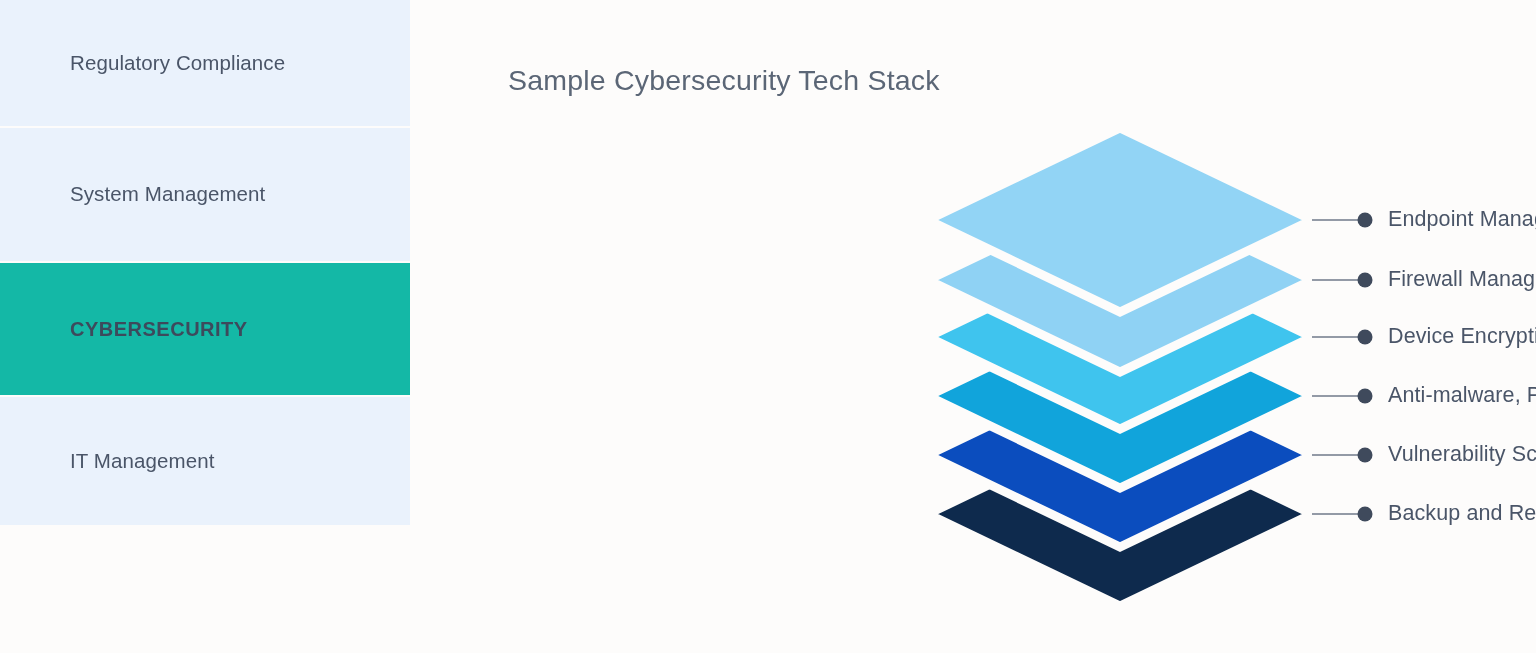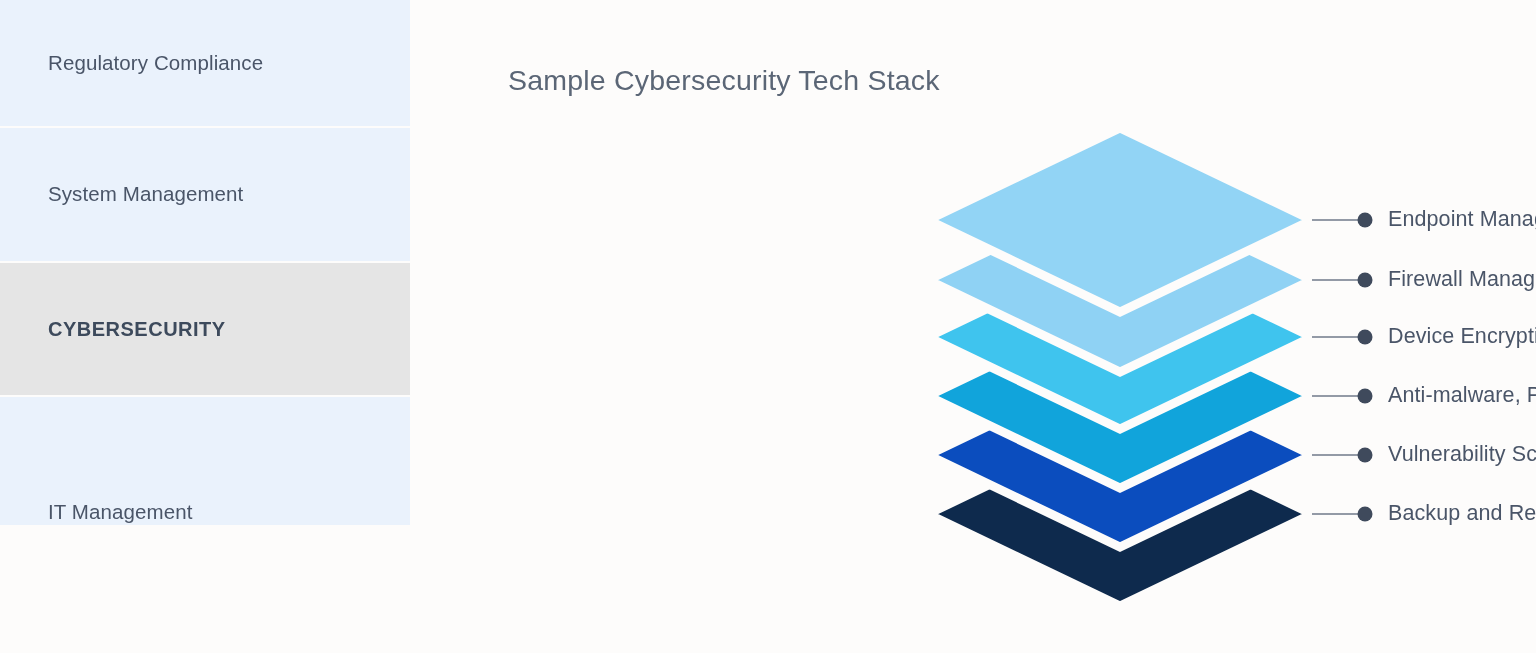--- a/index.html
+++ b/index.html
@@ -33,25 +33,25 @@
     box-sizing: border-box;
   }
   .nav-item {
     position: absolute;
     left: 0;
     width: 410px;
     box-sizing: border-box;
     display: flex;
     align-items: center;
     background: #eaf2fc;
-    padding-left: 48px;
+    padding-left: 70px;
     cursor: pointer;
   }
   .nav-item.active {
-    background: #e5e5e5;
+    background: #14b8a6;
   }
   .nav-label {
     font-size: 20.5px;
     line-height: 1.2;
     color: #4a5568;
     letter-spacing: 0.1px;
     font-weight: 400;
     white-space: nowrap;
   }
   .nav-item.active .nav-label {
@@ -121,21 +121,21 @@
   <nav class="sidebar" id="sidebar">
       <div class="nav-item" style="top: 0px; height: 126px;">
         <span class="nav-label">Regulatory Compliance</span>
       </div>
       <div class="nav-item" style="top: 128px; height: 133px;">
         <span class="nav-label">System Management</span>
       </div>
       <div class="nav-item active" style="top: 263px; height: 132px;">
         <span class="nav-label">CYBERSECURITY</span>
       </div>
-      <div class="nav-item" style="top: 397px; height: 128px; align-items: flex-end;">
+      <div class="nav-item" style="top: 397px; height: 128px;">
         <span class="nav-label">IT Management</span>
       </div>
     </nav>
 
   <section class="main">
 
     <h1 class="stack-title">Sample Cybersecurity Tech Stack</h1>
 
     <div class="diagram">
       <svg viewBox="0 0 1126 653" xmlns="http://www.w3.org/2000/svg">

